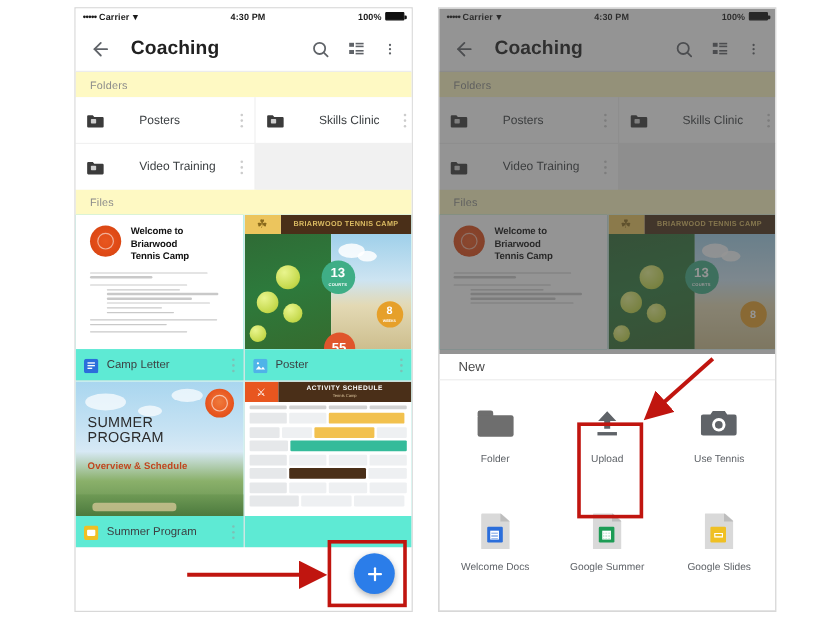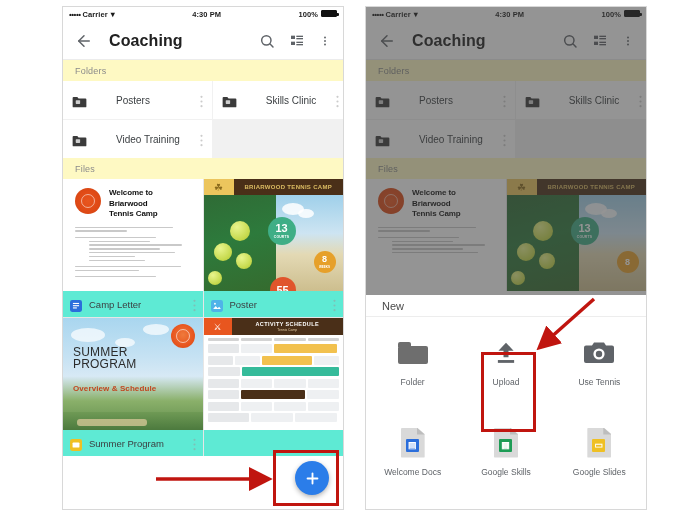--- a/index.html
+++ b/index.html
@@ -764,21 +764,21 @@
         </div>
 
         <div class="sheet-item">
           <span class="sheet-ic">
             <span class="gfile">
                 <span class="pg"></span>
                 <span class="fold"></span>
               <span class="mark sheets">▦</span>
               </span>
           </span>
-          <span class="sheet-label">Google Skills</span>
+          <span class="sheet-label">Google Summer</span>
         </div>
 
         <div class="sheet-item">
           <span class="sheet-ic">
             <span class="gfile">
                 <span class="pg"></span>
                 <span class="fold"></span>
               <span class="mark slides">▭</span>
               </span>
           </span>

